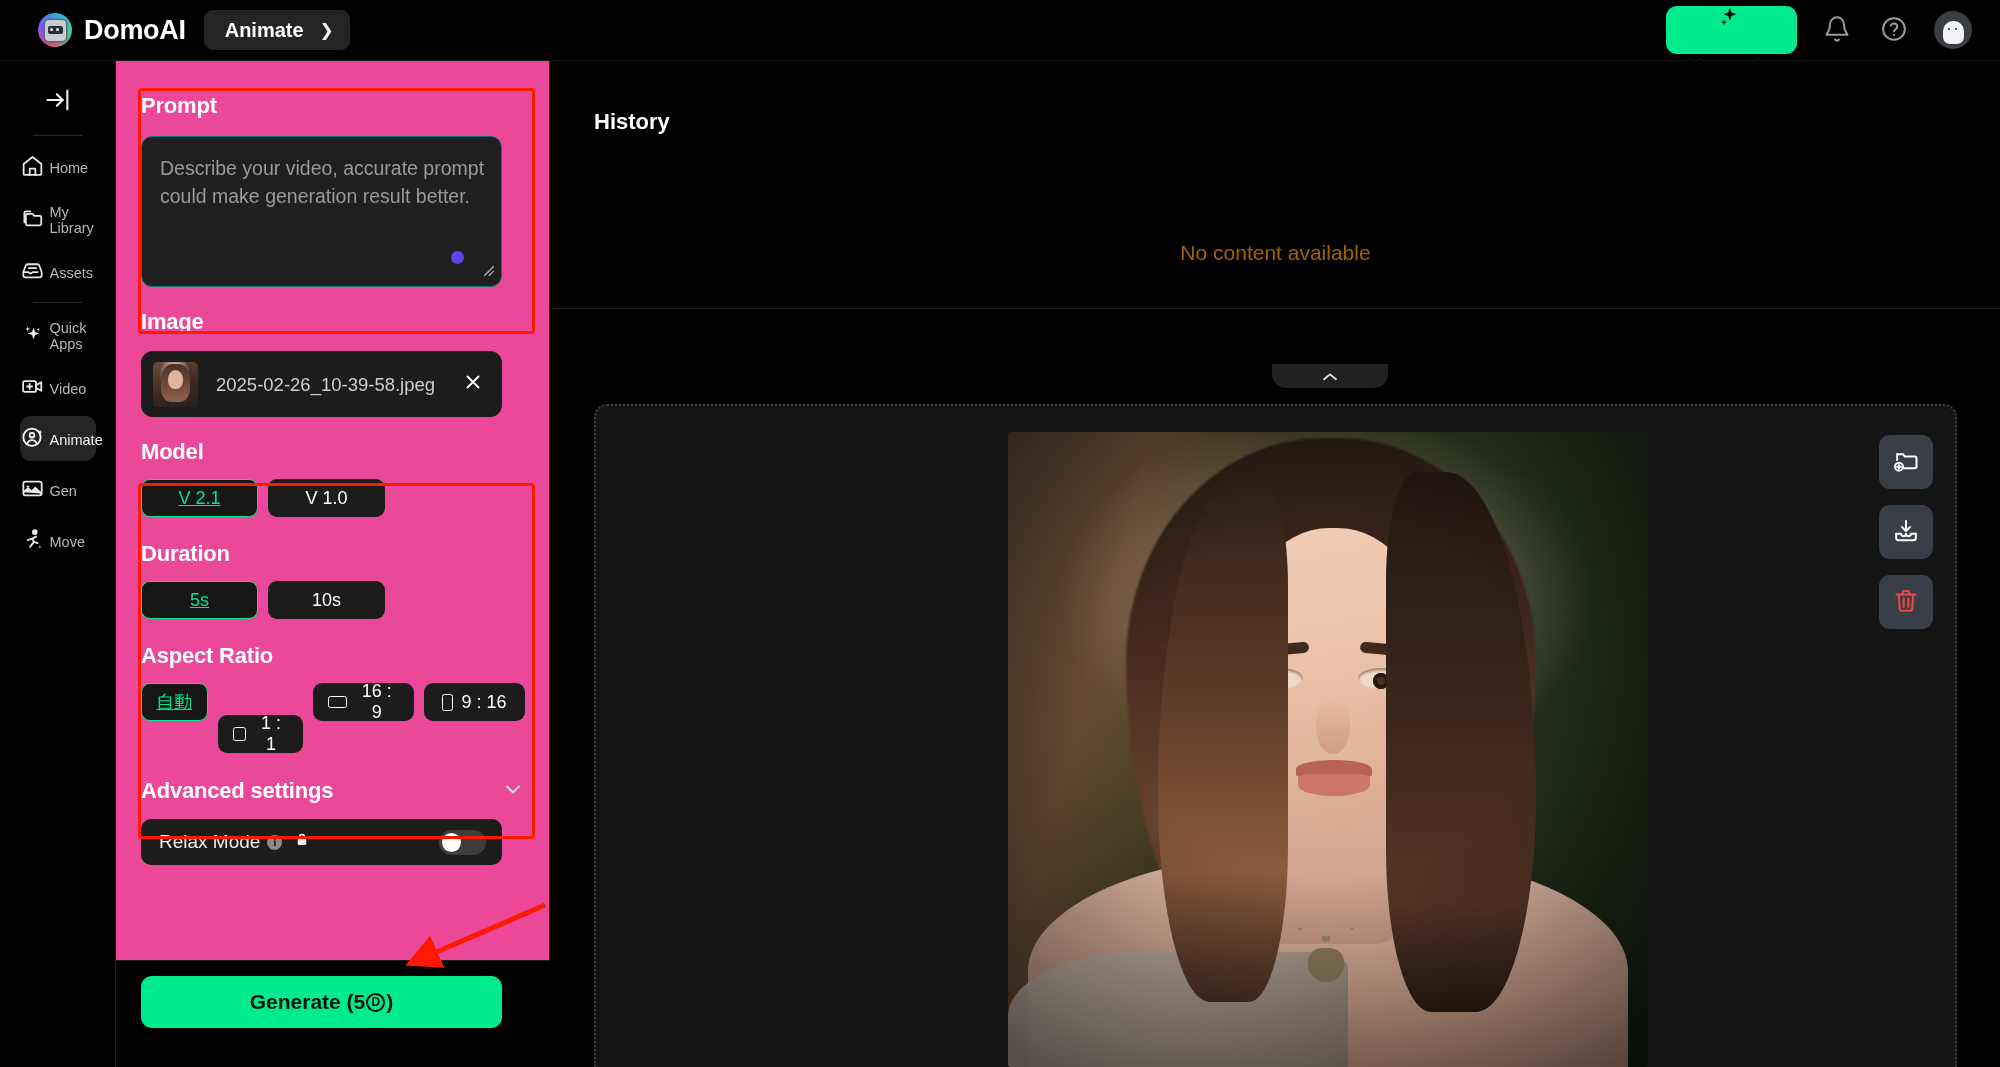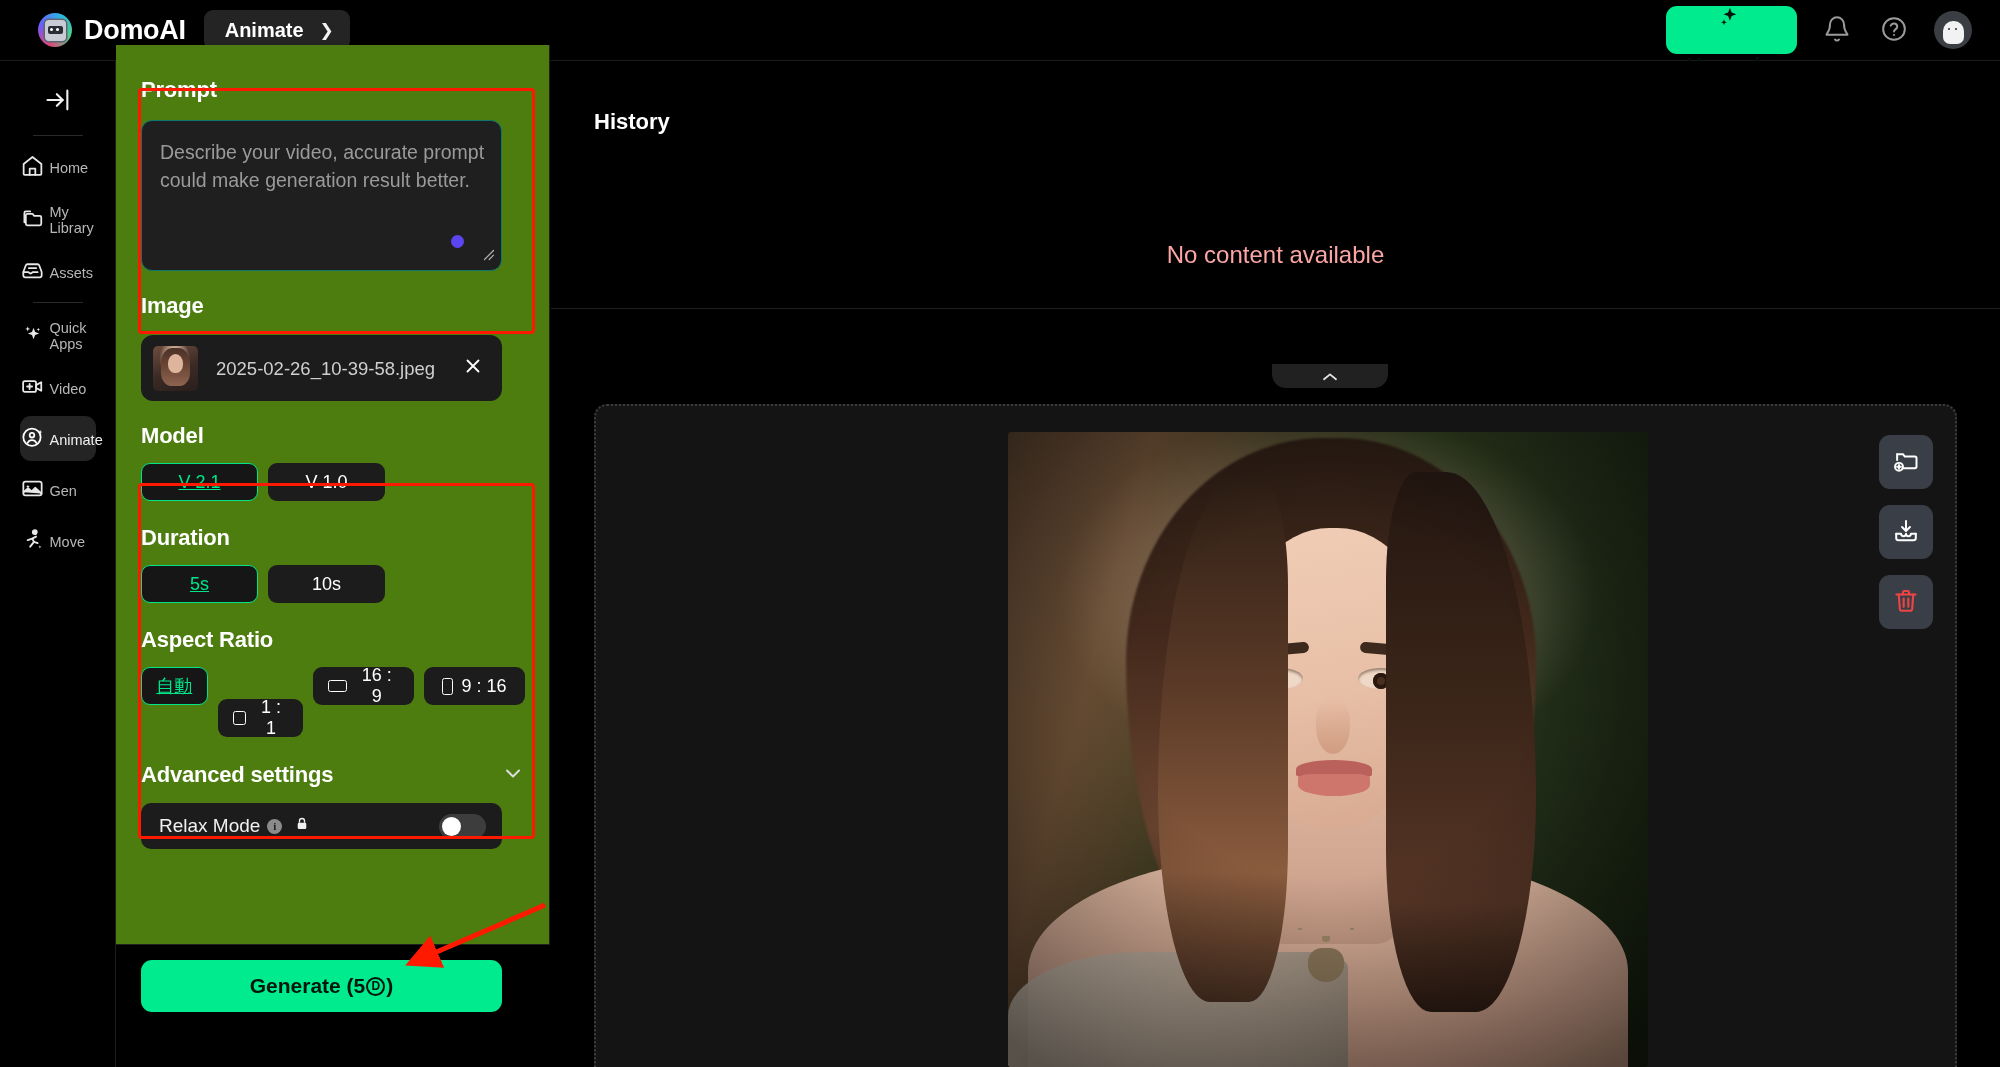--- a/index.html
+++ b/index.html
@@ -95,22 +95,22 @@
     width: 76px; margin: 0 auto 6px; padding: 9px 0 7px;
     border-radius: 11px; display: flex; 
     align-items: center; gap: 5px; cursor: pointer;
   }
   .rail-item.active { background: #242424; }
   .rail-item .rail-label { font-size: 14.5px; color: #b7b7b7; }
   .rail-item.active .rail-label { color: #efefef; }
 
   
   #panel {
-    position: absolute; top: 45px; left: 116px; width: 434px; height: 1006px;
-    background: #4d7c0f; border-right: 1px solid #202020;
+    position: absolute; top: 61px; left: 116px; width: 434px; height: 1006px;
+    background: #ec4899; border-right: 1px solid #202020;
   }
   #panel-scroll {
     position: absolute; top: 0; left: 0; width: 434px; height: 899px;
     overflow: hidden; padding: 10px 0 0 0;
   }
   .sec-title {
     color: #fff; font-size: 22px; font-weight: bold; letter-spacing: -0.2px;
   }
 
   
@@ -242,21 +242,21 @@
     position: absolute; top: 61px; left: 551px; width: 1316px; height: 1006px;
     background: #000;
     padding-left: 28px;
   }
   #history-title {
     position: absolute; left: 43px; top: 48px;
     color: #fff; font-size: 22px; font-weight: bold;
   }
   #history-empty {
     position: absolute; left: 0; top: 180px; width: 1449px; text-align: center;
-    color: #fca5a5; font-size: 24px;
+    color: #a16207; font-size: 21px;
   }
   #history-divider {
     position: absolute; left: 0; top: 247px; width: 1449px; height: 1px;
     background: #1e1e1e;
   }
   #collapse-tab {
     position: absolute; left: 721px; top: 303px; width: 116px; height: 24px;
     background: #212121; border-radius: 0 0 14px 14px;
     display: flex; align-items: flex-start; justify-content: center;
     padding-top: 5px; cursor: pointer; z-index: 5;

